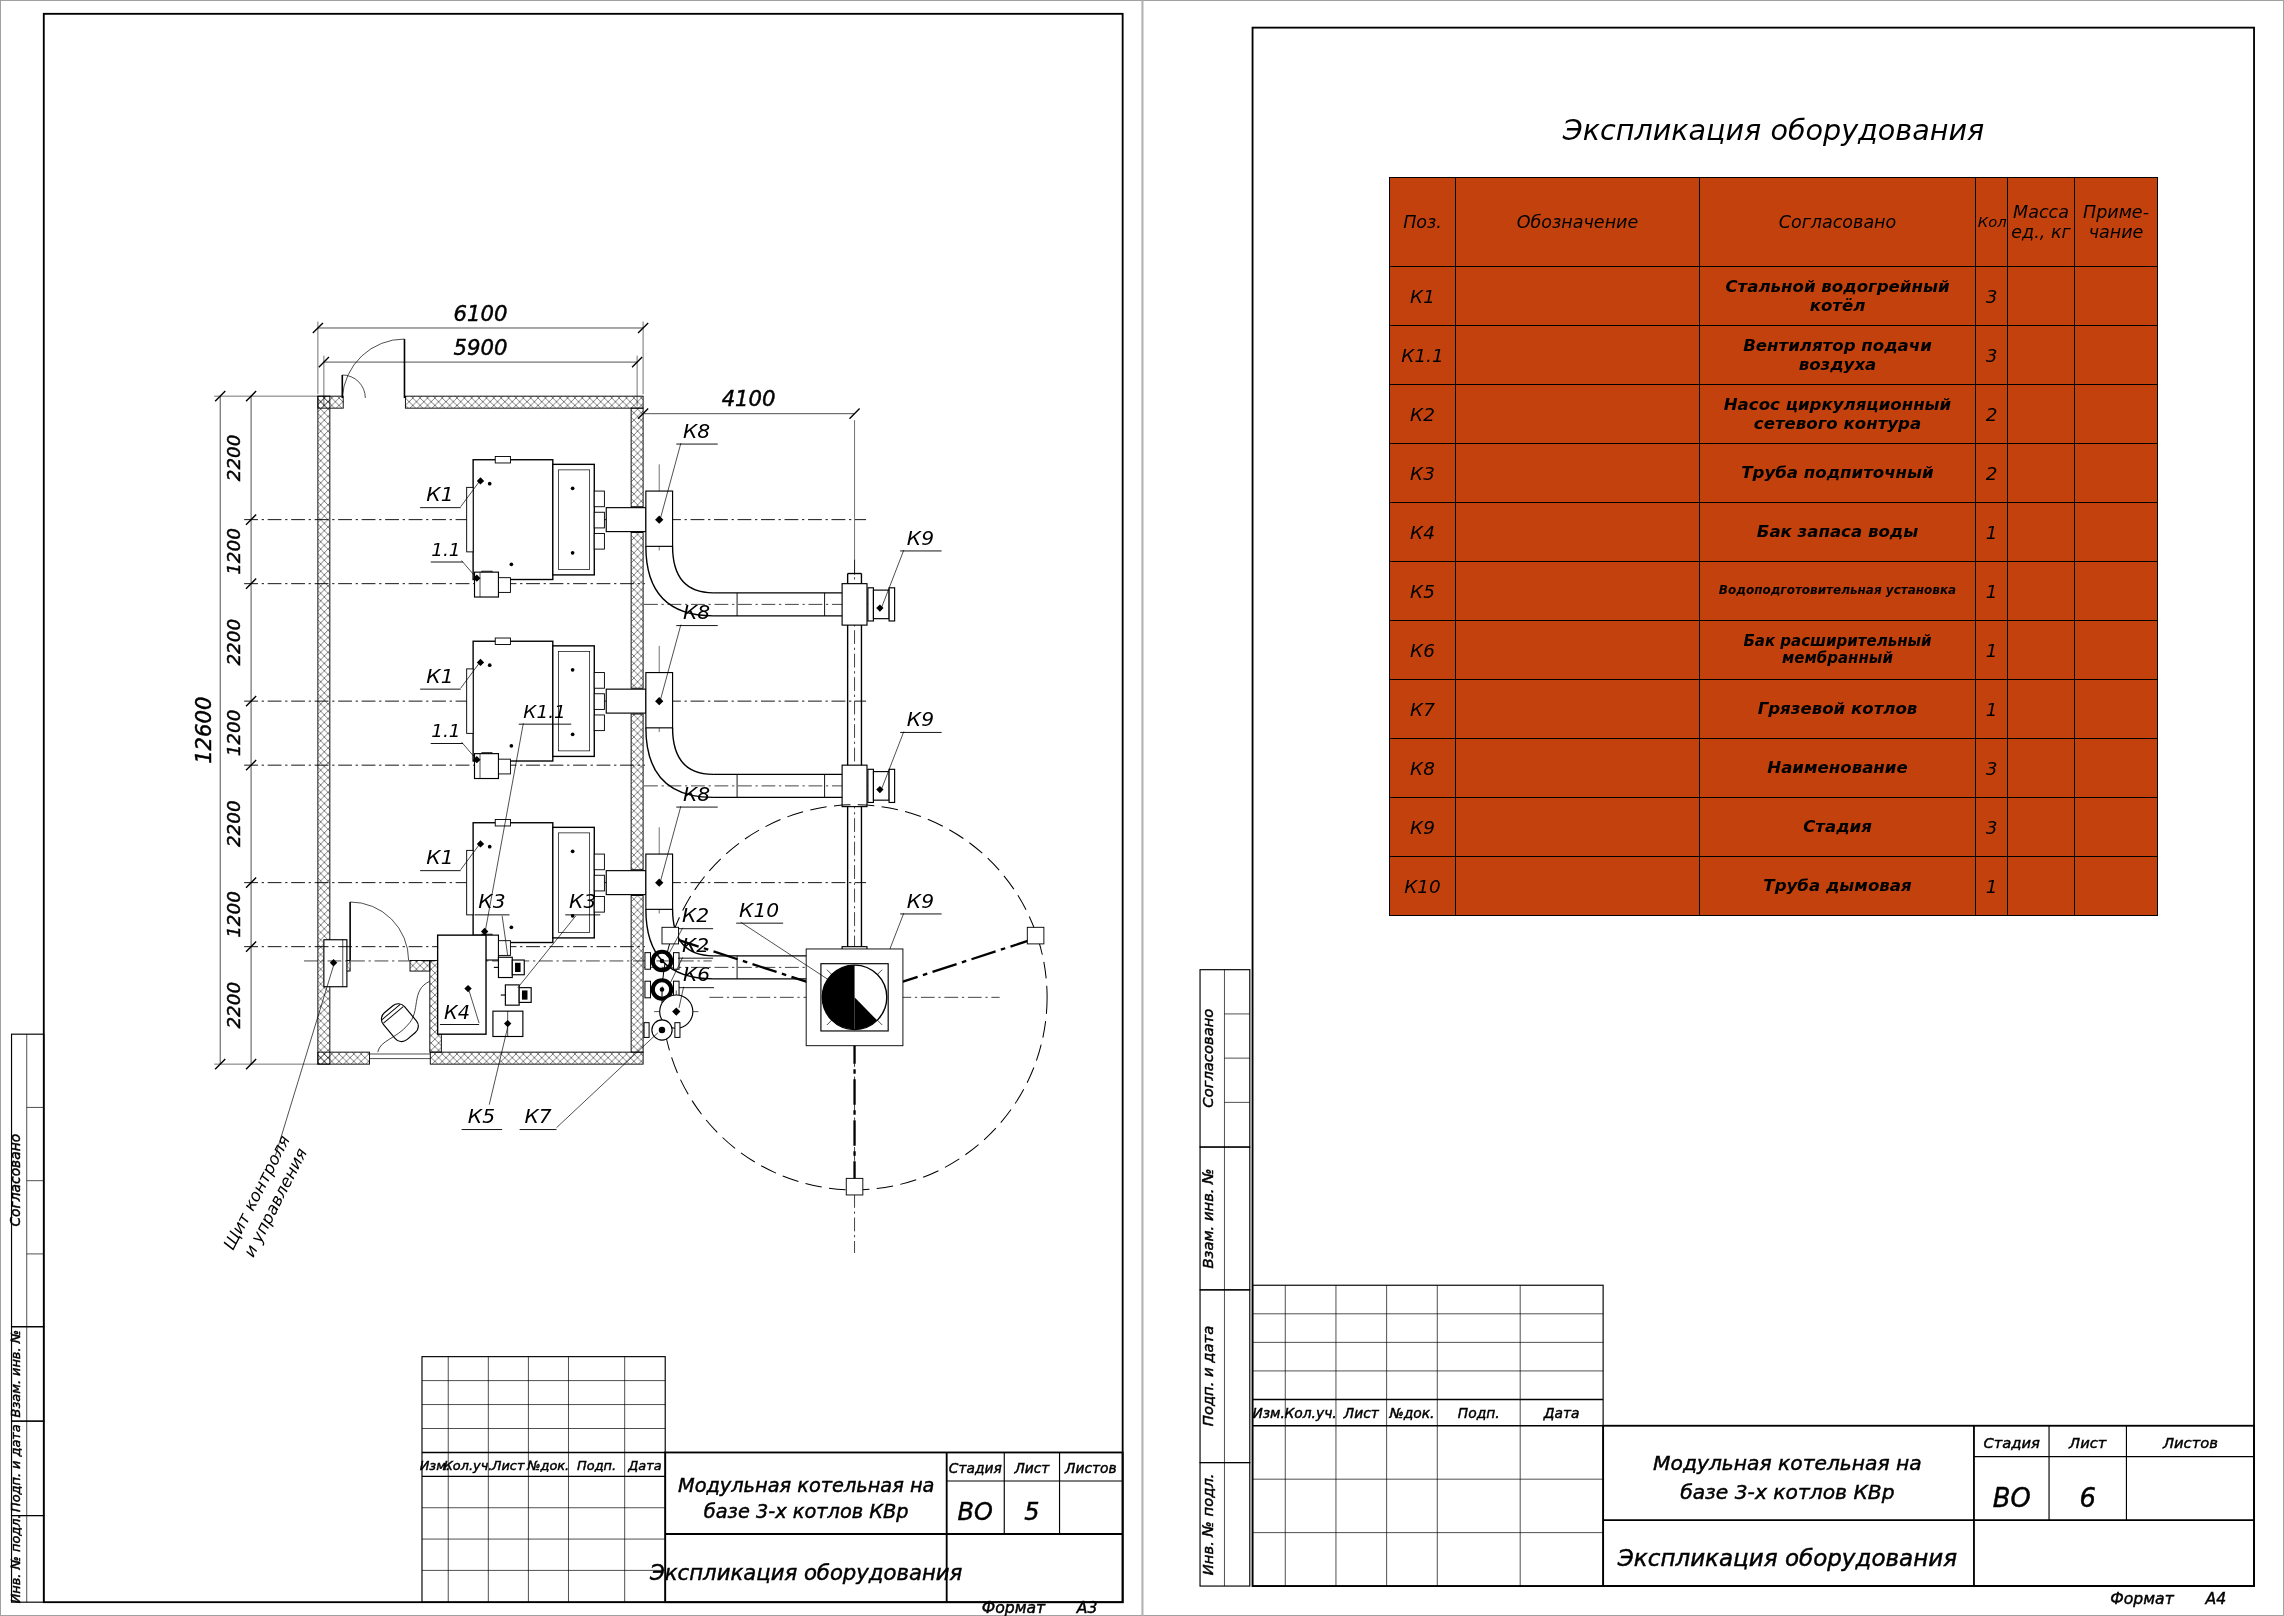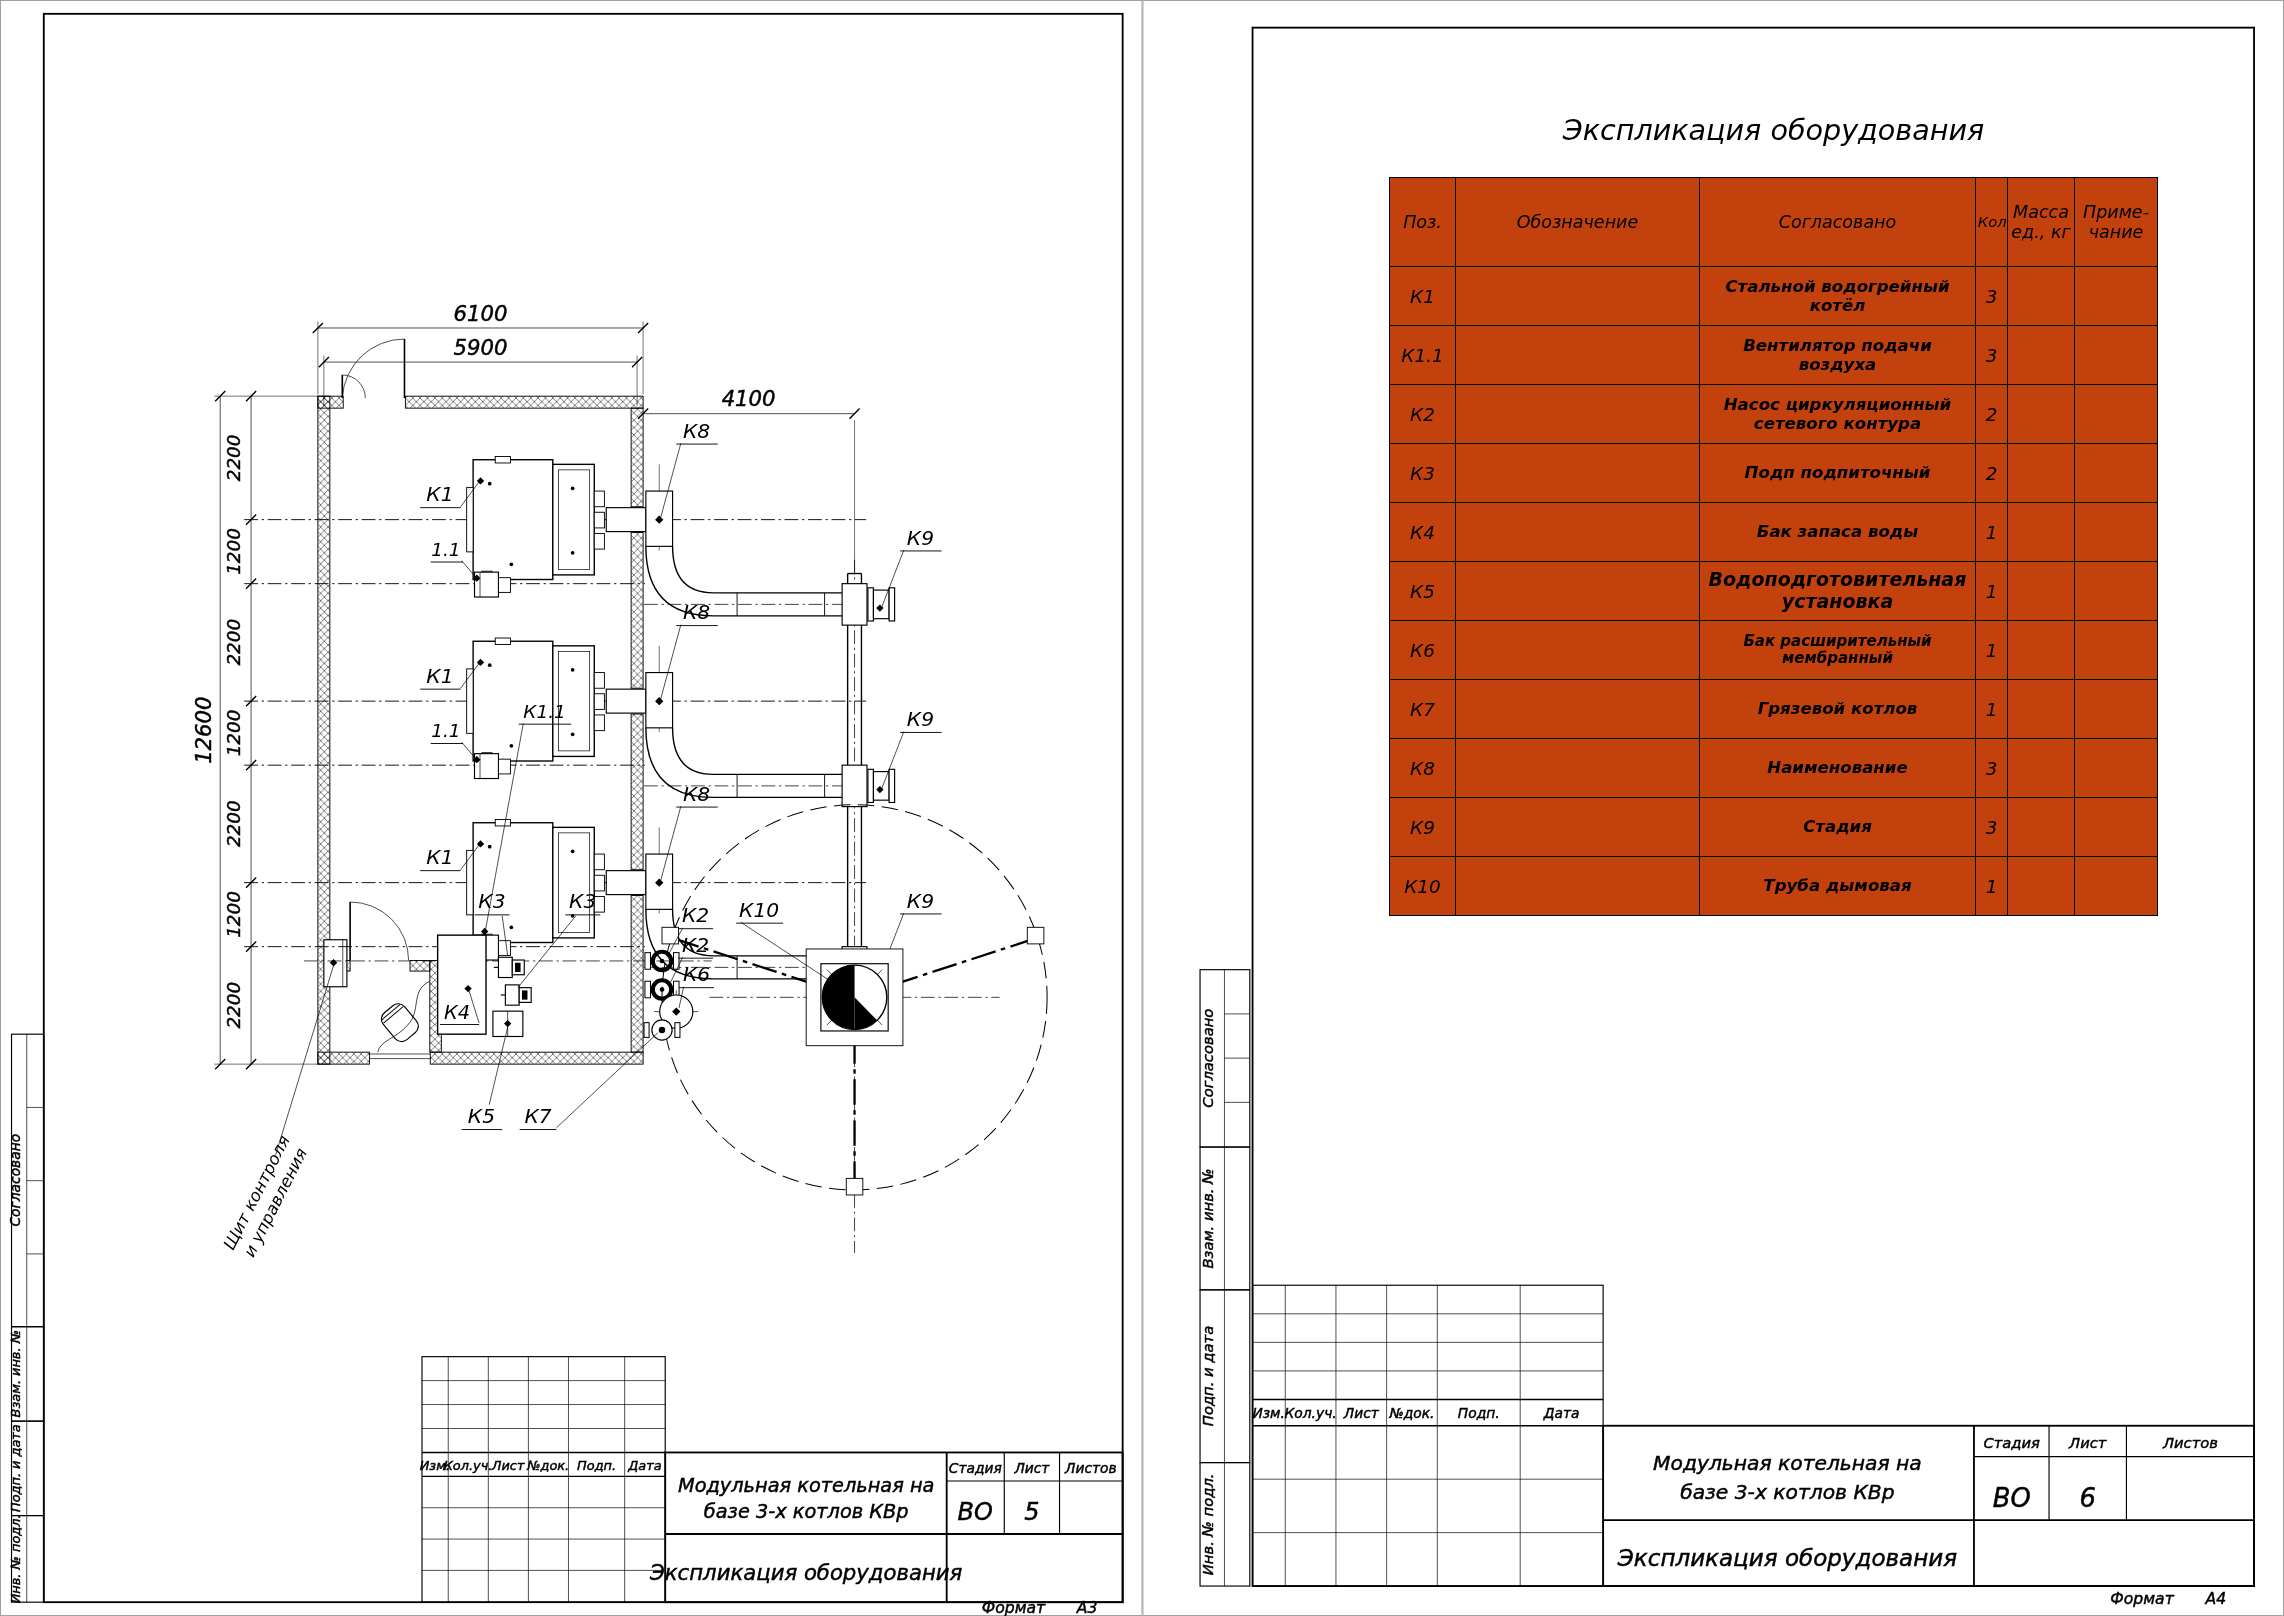--- a/index.html
+++ b/index.html
@@ -480,37 +480,37 @@
           <td></td>
           <td class="pre" style="font-size:16.6px">Насос циркуляционный
 сетевого контура</td>
           <td>2</td>
           <td></td>
           <td></td>
         </tr>
   <tr>
           <td>К3</td>
           <td></td>
-          <td class="pre" style="font-size:16.6px">Подп подпиточный</td>
+          <td class="pre" style="font-size:16.6px">Труба подпиточный</td>
           <td>2</td>
           <td></td>
           <td></td>
         </tr>
   <tr>
           <td>К4</td>
           <td></td>
           <td class="pre" style="font-size:16.6px">Бак запаса воды</td>
           <td>1</td>
           <td></td>
           <td></td>
         </tr>
   <tr>
           <td>К5</td>
           <td></td>
-          <td class="pre" style="font-size:19px">Водоподготовительная установка</td>
+          <td class="pre" style="font-size:12px">Водоподготовительная установка</td>
           <td>1</td>
           <td></td>
           <td></td>
         </tr>
   <tr>
           <td>К6</td>
           <td></td>
           <td class="pre" style="font-size:15px">Бак расширительный мембранный</td>
           <td>1</td>
           <td></td>

